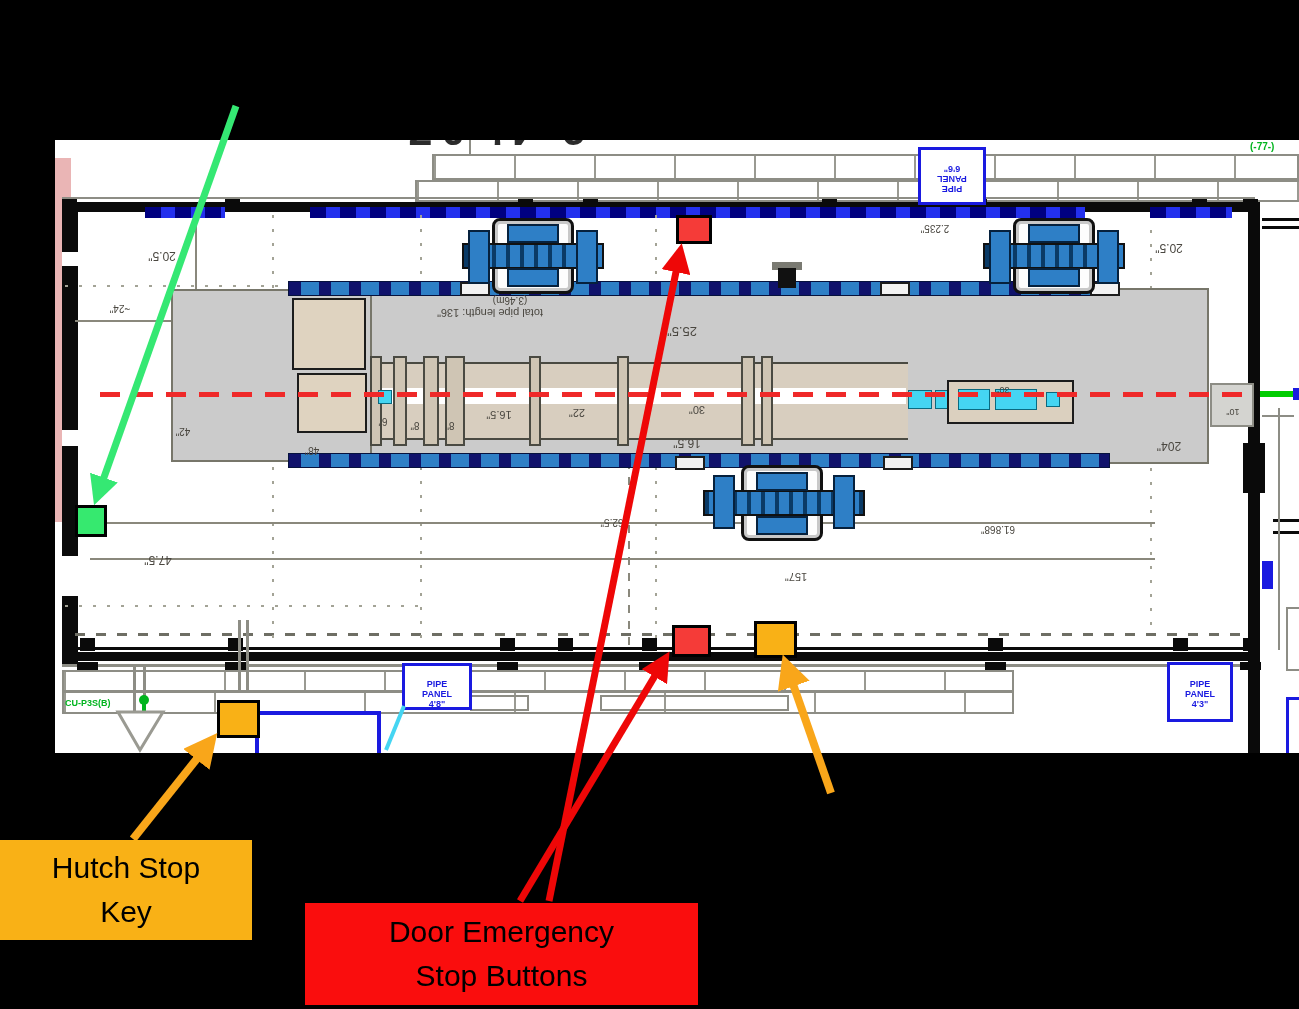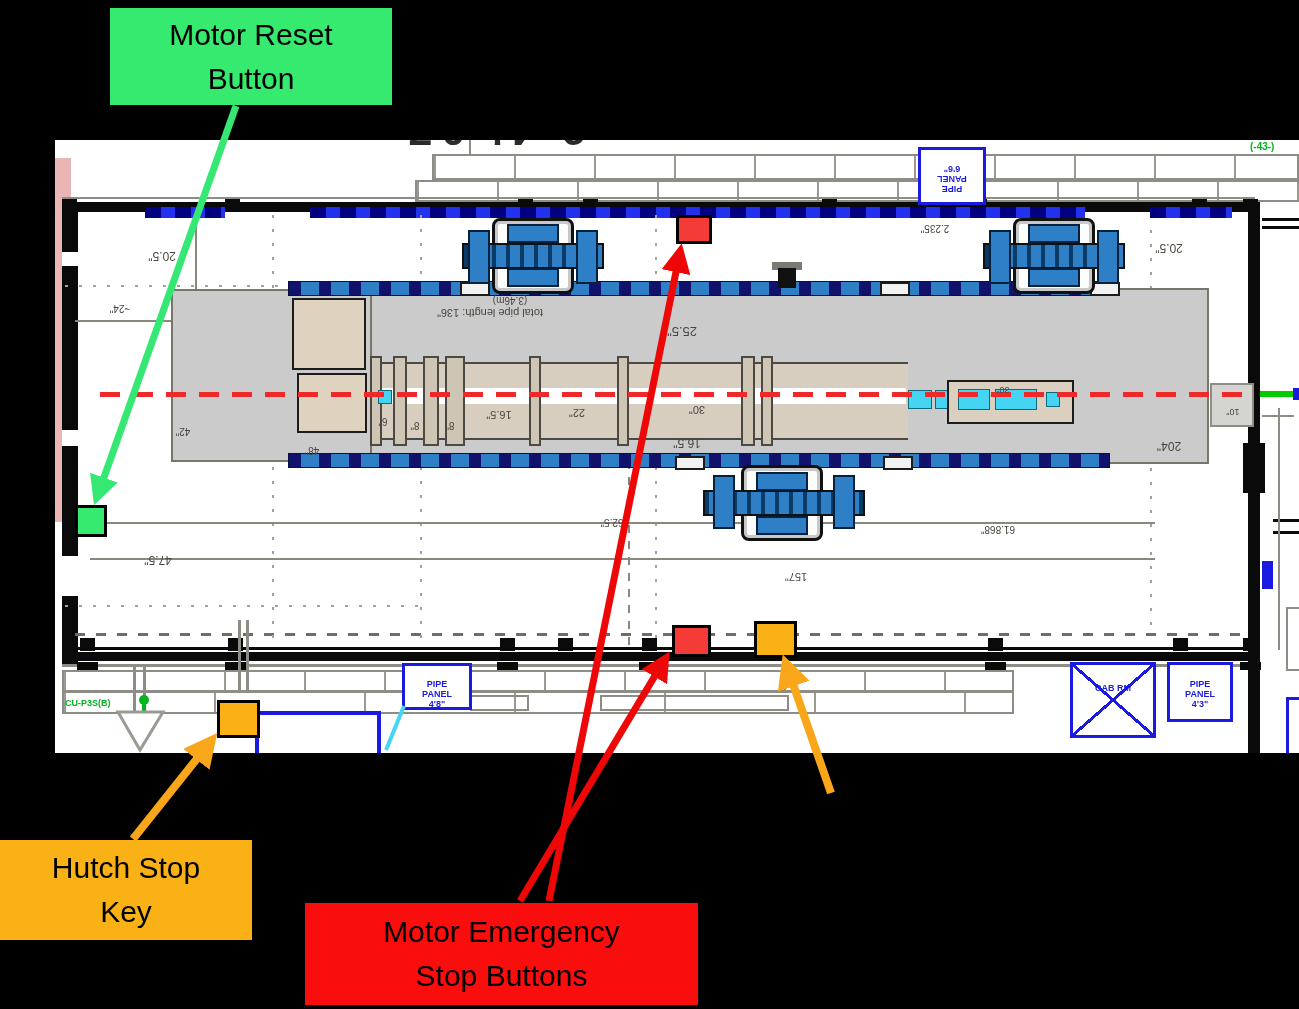--- a/index.html
+++ b/index.html
@@ -213,37 +213,33 @@
     <div class="bluebox" style="left:863px;top:7px;width:62px;height:52px;font-size:9px;line-height:10px;">
       <span style="display:inline-block;transform:rotate(180deg);margin-top:4px;">PIPE
 PANEL
 6'6"</span>
     </div>
     <div class="bluebox" style="left:347px;top:523px;width:64px;height:41px;font-size:9px;line-height:10px;">
       <span style="display:inline-block;margin-top:3px;">PIPE
 PANEL
 4'8"</span>
     </div>
-    <div class="bluebox" style="left:1015px;top:522px;width:80px;height:70px;font-size:9px;">
-      <div class="xbox-lines"></div>
-      <span style="position:absolute;left:0;right:0;top:18px;">CAB RM</span>
-    </div>
     <div class="bluebox" style="left:1112px;top:522px;width:60px;height:54px;font-size:9px;line-height:10px;">
       <span style="display:inline-block;margin-top:4px;">PIPE
 PANEL
 4'3"</span>
     </div>
     <div class="bluebox" style="left:200px;top:571px;width:118px;height:60px;border-width:4px;font-size:25px;font-weight:600;">
       
     </div>
 
     <div class="greennote" style="left:10px;top:558px;">CU-P3S(B)</div>
     <div class="abs" style="left:84px;top:555px;width:10px;height:10px;background:#00B41E;border-radius:50%;"></div>
     <div class="abs" style="left:87px;top:564px;width:4px;height:14px;background:#00B41E;"></div>
-    <div class="greennote" style="left:1195px;top:1px;font-size:10px;">(-43-)</div>
+    <div class="greennote" style="left:1195px;top:1px;font-size:10px;">(-77-)</div>
 
     <div id="dim-layer">
         <span class="dim" style="left: 107px; top: 116px; font-size: 12px;">20.5"</span>
         <span class="dim" style="left: 880px; top: 88px; font-size: 10px;">2.235"</span>
         <span class="dim" style="left: 1114px; top: 108px; font-size: 12px;">20.5"</span>
         <span class="dim" style="left: 65px; top: 168px; font-size: 10px;">~24"</span>
         <span class="dim" style="left: 455px; top: 160px; font-size: 10px;">(3.46m)</span>
         <span class="dim" style="left: 435px; top: 173px; font-size: 11px;">total pipe length: 136"</span>
         <span class="dim" style="left: 627px; top: 191px; font-size: 13px;">25.5"</span>
         <span class="dim" style="left: 328px; top: 281px; font-size: 10px;">6"</span>
@@ -285,26 +281,22 @@
     </defs>
     <polygon points="118,712 163,712 140,750" fill="#ffffff" stroke="#9a9a92" stroke-width="3"></polygon>
     <line x1="404" y1="706" x2="386" y2="750" stroke="#45D5F2" stroke-width="4"></line>
     <line x1="236" y1="106" x2="97" y2="497" stroke="#35E873" stroke-width="7" marker-end="url(#mg)"></line>
     <line x1="549" y1="901" x2="680" y2="252" stroke="#EE0707" stroke-width="7" marker-end="url(#mr)"></line>
     <line x1="520" y1="901" x2="665" y2="659" stroke="#EE0707" stroke-width="7" marker-end="url(#mr)"></line>
     <line x1="133" y1="839" x2="211" y2="741" stroke="#F9A61A" stroke-width="8" marker-end="url(#mo)"></line>
     <line x1="831" y1="793" x2="786" y2="664" stroke="#F9A61A" stroke-width="8" marker-end="url(#mo)"></line>
   </svg>
 
-  <div class="callout" style="left: 110px; top: 8px; width: 282px; height: 97px; background: rgb(54, 233, 111);">
-    <span>Motor Reset
-Button</span>
-  </div>
   <div class="callout" style="left: 0px; top: 840px; width: 252px; height: 100px; background: rgb(249, 177, 22);">
     <span>Hutch Stop
 Key</span>
   </div>
   <div class="callout" style="left: 305px; top: 903px; width: 393px; height: 102px; background: rgb(250, 13, 13);">
-    <span>Motor Emergency
+    <span>Door Emergency
 Stop Buttons</span>
   </div>
 
 </div>
 
 </body></html>

